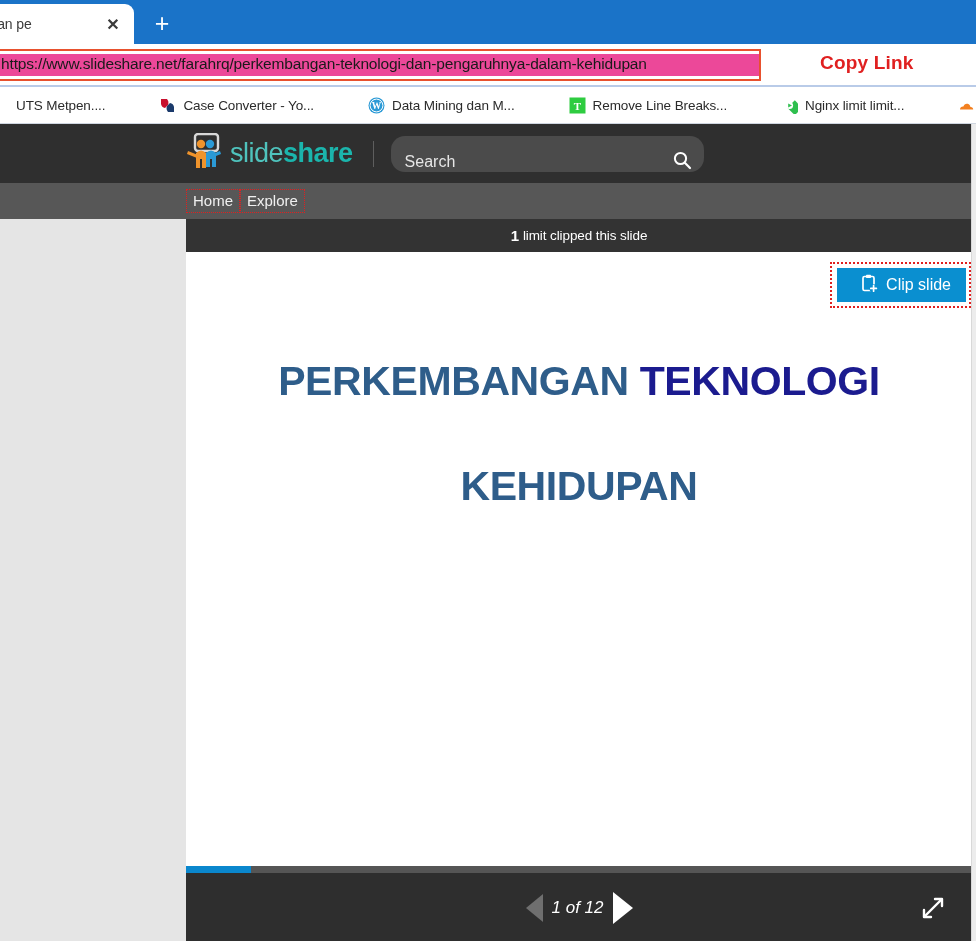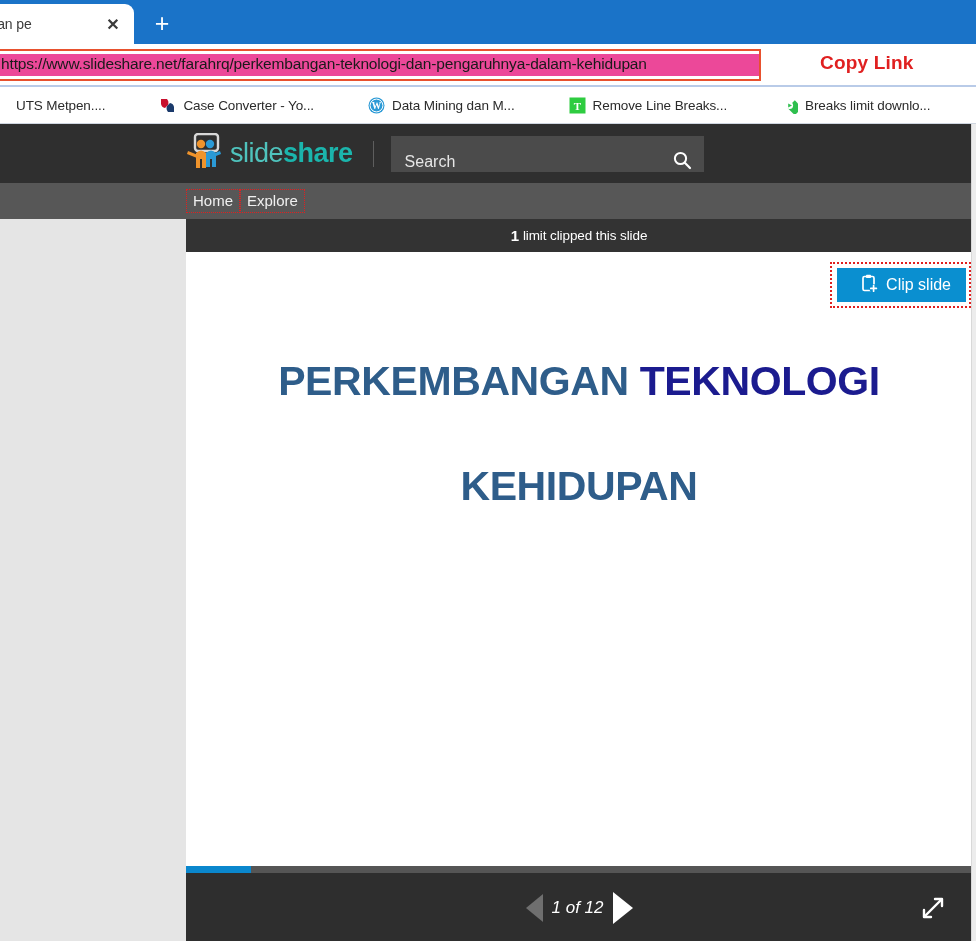--- a/index.html
+++ b/index.html
@@ -181,21 +181,21 @@
   .logo-divider {
     width: 1px;
     height: 26px;
     background: #5e5e5e;
     margin: 0 17px 0 20px;
   }
   .ss-search {
     width: 313px;
     height: 36px;
     background: #4b4b4b;
-    border-radius: 0;
+    border-radius: 14px;
     display: flex;
     align-items: center;
     padding: 16px 12px 0 14px;
     box-sizing: border-box;
   }
   .ss-search-text {
     flex: 1;
     color: #e6e6e6;
     font-size: 16px;
   }
@@ -399,21 +399,21 @@
   </div>
 
   <div class="bookmark">
     <span class="bm-ico">
       <svg width="17" height="17" viewBox="0 0 17 17">
         <rect x="8.5" y="1" width="10.6" height="10.6" transform="rotate(45 8.5 8.5)" fill="#2fbf4f"></rect>
         <circle cx="8.5" cy="8.5" r="3.6" fill="#ffffff"></circle>
         <path d="M7.2 6.4 L11 8.5 L7.2 10.6 z" fill="#2fbf4f"></path>
       </svg>
     </span>
-    <span class="bookmark-label">Breaks limit downlo...</span>
+    <span class="bookmark-label">Nginx limit limit...</span>
   </div>
 
   <div class="bookmark">
     <span class="bm-ico">
       <svg width="17" height="17" viewBox="0 0 17 17">
         <path d="M2 12.5 c0 -2 1.7 -3.3 3.4 -3 c0.5 -2 2.4 -3.2 4.3 -2.7 c1.6 0.4 2.6 1.8 2.7 3.3 c1.6 -0.2 2.8 0.9 2.8 2.4 z" fill="#f38020"></path>
       </svg>
     </span>
     <span class="bookmark-label">WP faste</span>
   </div>

